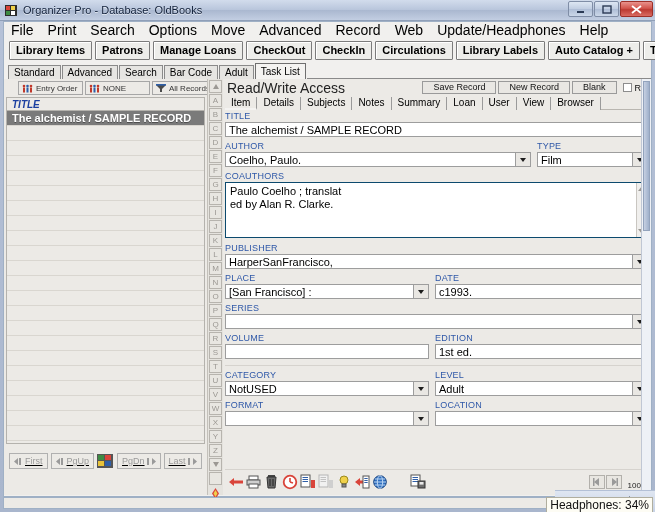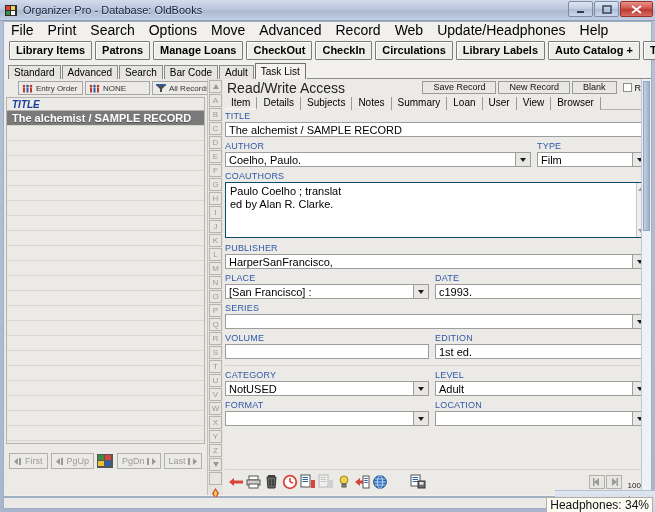--- a/index.html
+++ b/index.html
@@ -111,21 +111,21 @@
     box-sizing:border-box;overflow:hidden;
   }
   .lrow{height:15px;border-bottom:1px solid #d9d6d0;box-sizing:border-box;}
   .lrow.sel{
     background:#7a7a7a;color:#fff;font-size:11px;font-weight:bold;
     display:flex;align-items:center;padding-left:5px;
     text-shadow:0 1px 0 rgba(0,0,0,.35);
   }
   .navbar{
     position:absolute;left:2px;top:371px;width:199px;height:22px;
-    display:flex;align-items:center;gap:3px;padding-left:3px;box-sizing:border-box;
+    display:flex;align-items:center;gap:3px;padding-left:3px;box-sizing:border-box;text-decoration:underline;
   }
   .navbtn{
     height:16px;line-height:14px;padding:0 4px;
     border:1px solid #b0b0b0;background:#eceae6;color:#9a9a9a;
     font-size:9px;box-sizing:border-box;display:flex;align-items:center;gap:2px;
     cursor:default;
   }
   .cube{width:17px;height:15px;position:relative;flex:0 0 auto;}
   
   .alpha{

